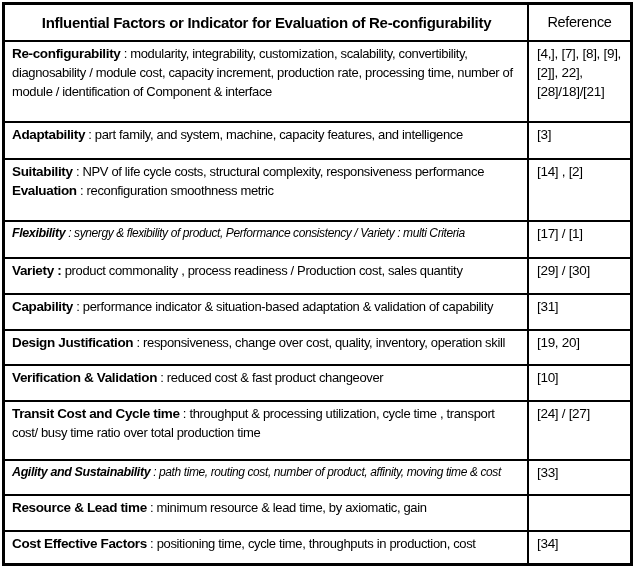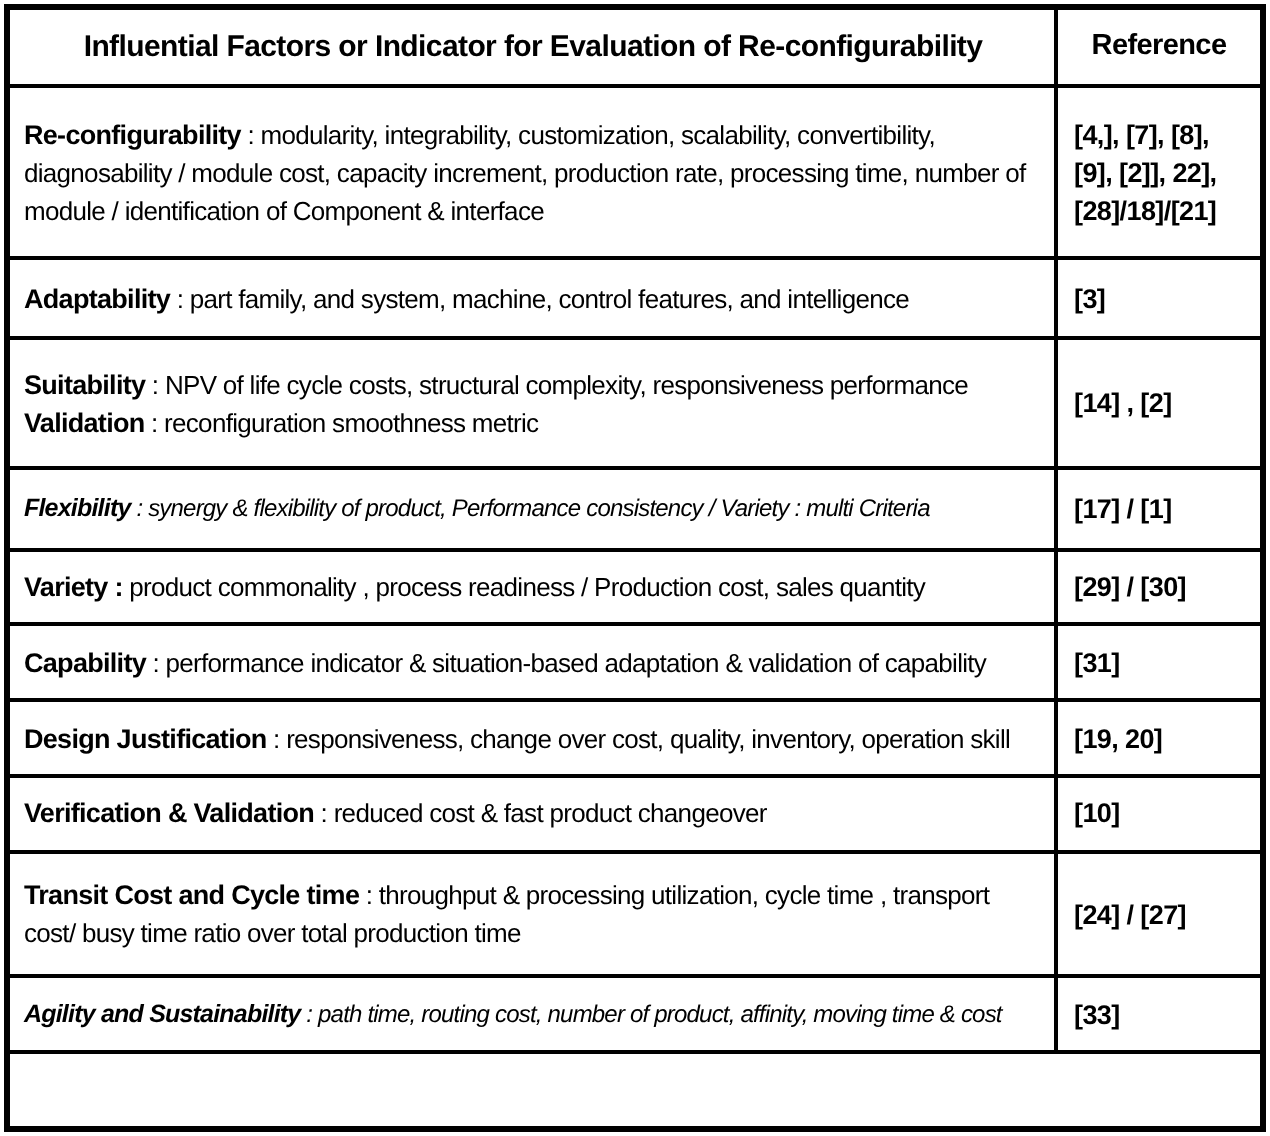--- a/index.html
+++ b/index.html
@@ -7,29 +7,29 @@
   .tbl{
     box-sizing:border-box;
     width:631px;height:564px;
     margin:2px;
     border:3px solid #000;
     display:flex;flex-direction:column;
     background:#fff;
   }
   .row{display:flex;flex-direction:row;border-top:2px solid #000;min-height:0;}
   .row:first-child{border-top:none;}
-  .cell{box-sizing:border-box;overflow:hidden;display:flex;flex-direction:column;justify-content:center;}
+  .cell{box-sizing:border-box;overflow:hidden;display:flex;flex-direction:column;justify-content:flex-start;}
   .cell.main{
     flex:0 0 524px;border-right:2px solid #000;
     padding:2px 6px 2px 7px;
     font-size:13px;letter-spacing:-0.35px;line-height:19px;
   }
   .cell.ref{
     flex:1 1 auto;padding:2px 4px 2px 8px;
-    font-weight:bold;font-size:13.5px;letter-spacing:-0.3px;line-height:19px;
+    font-weight:normal;font-size:13.5px;letter-spacing:-0.3px;line-height:19px;
   }
   .row.header .cell{justify-content:center;}
   .row.header .cell.main{align-items:center;font-weight:bold;font-size:15px;letter-spacing:-0.3px;}
   .row.header .cell.ref{text-align:center;padding:2px;font-size:14.5px;}
   .term{font-weight:bold;font-size:13.5px;}
   .row.small .cell.main{font-size:12px;letter-spacing:-0.4px;font-style:italic;}
   .row.small .term{font-size:12.5px;}
   .line{min-height:0;}
 </style>
 </head>
@@ -44,29 +44,29 @@
 
   <div class="row" style="flex:68 0 0">
     <div class="cell main">
       <div class="line"><span class="term">Re-configurability</span><span class="desc"> :  modularity, integrability, customization, scalability, convertibility, diagnosability /  module cost,  capacity increment, production rate, processing time,  number of module /  identification of Component &amp; interface</span></div>
     </div>
     <div class="cell ref">[4,], [7], [8], [9], [2]], 22], [28]/18]/[21]</div>
   </div>
 
   <div class="row" style="flex:31 0 0">
     <div class="cell main">
-      <div class="line"><span class="term">Adaptability</span><span class="desc"> :  part family, and system, machine, control features, and intelligence</span></div>
+      <div class="line"><span class="term">Adaptability</span><span class="desc"> :  part family, and system, machine, capacity features, and intelligence</span></div>
     </div>
     <div class="cell ref">[3]</div>
   </div>
 
   <div class="row" style="flex:51 0 0">
     <div class="cell main">
       <div class="line"><span class="term">Suitability</span><span class="desc"> :  NPV of life cycle costs, structural complexity, responsiveness performance</span></div>
-      <div class="line"><span class="term">Validation</span><span class="desc"> :   reconfiguration smoothness metric</span></div>
+      <div class="line"><span class="term">Evaluation</span><span class="desc"> :   reconfiguration smoothness metric</span></div>
     </div>
     <div class="cell ref">[14] , [2]</div>
   </div>
 
   <div class="row small" style="flex:31 0 0">
     <div class="cell main">
       <div class="line"><span class="term">Flexibility</span><span class="desc"> :  synergy  &amp; flexibility of product, Performance  consistency / Variety  :  multi Criteria</span></div>
     </div>
     <div class="cell ref">[17]  / [1]</div>
   </div>
@@ -108,18 +108,27 @@
   </div>
 
   <div class="row small" style="flex:29 0 0">
     <div class="cell main">
       <div class="line"><span class="term">Agility and Sustainability</span><span class="desc"> :  path time, routing cost,  number of  product, affinity, moving time &amp; cost</span></div>
     </div>
     <div class="cell ref">[33]</div>
   </div>
 
   <div class="row" style="flex:29 0 0">
+    <div class="cell main">
+      <div class="line"><span class="term">Resource &amp; Lead time</span><span class="desc"> :  minimum resource &amp; lead time, by axiomatic, gain</span></div>
+    </div>
   </div>
 
 
 
+  <div class="row" style="flex:27 0 0">
+    <div class="cell main">
+      <div class="line"><span class="term">Cost Effective Factors</span><span class="desc"> :  positioning time, cycle time, throughputs in production, cost</span></div>
+    </div>
+    <div class="cell ref">[34]</div>
+  </div>
 
 </div>
 
 </body></html>

